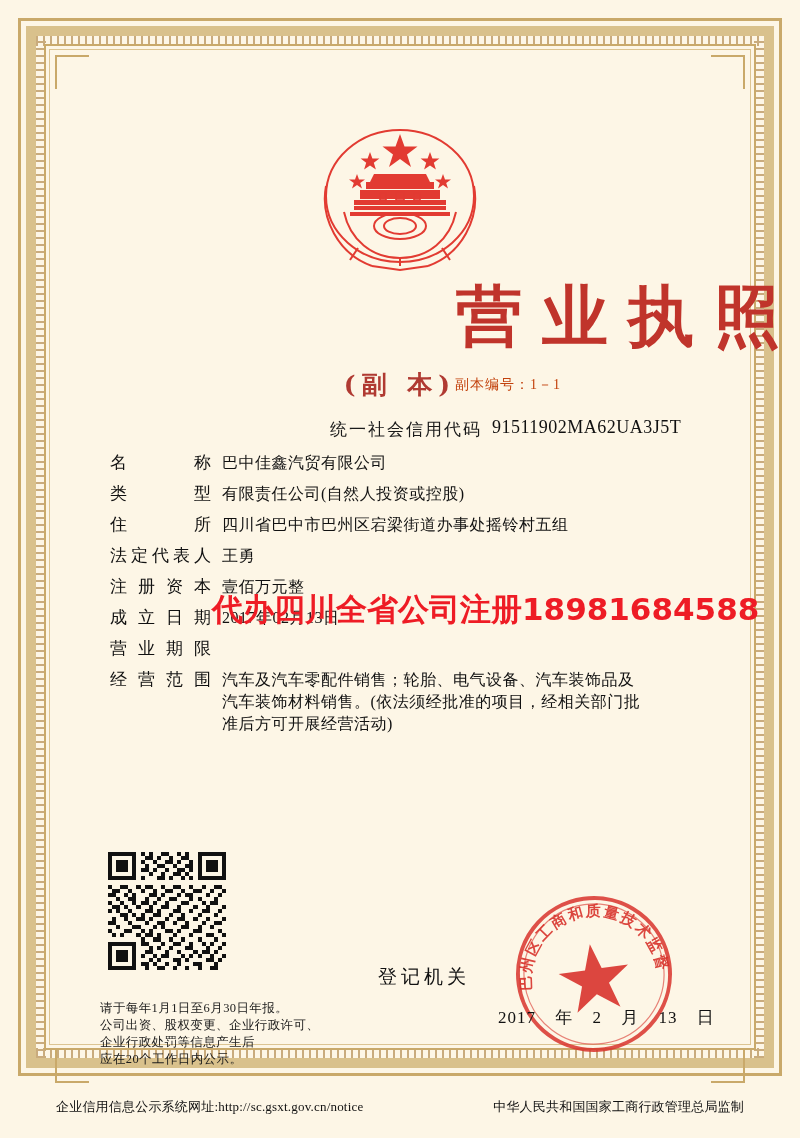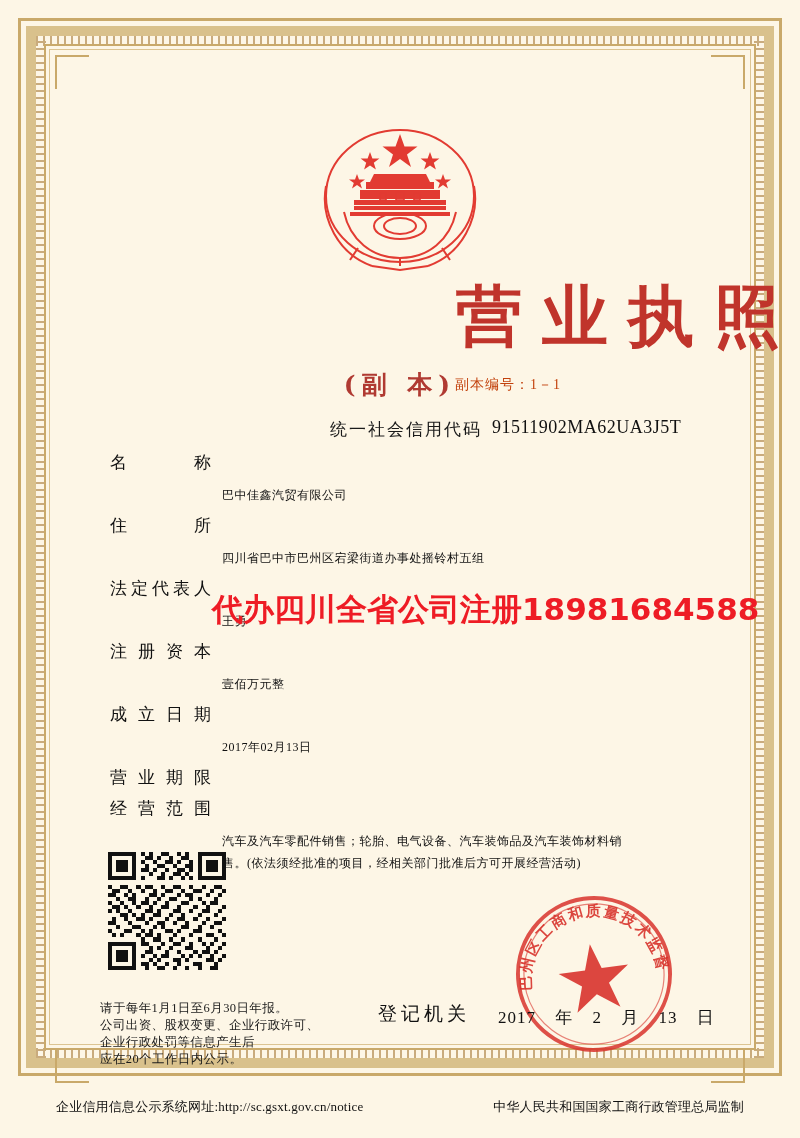--- a/index.html
+++ b/index.html
@@ -157,25 +157,24 @@
     font-size: 17px;
     color: #111;
     letter-spacing: 1px;
     text-align: justify;
     text-align-last: justify;
     padding-right: 10px;
     box-sizing: border-box;
     line-height: 22px;
   }
   .f-value {
-    font-size: 12px;
+    font-size: 16px;
     color: #111;
     line-height: 22px;
     letter-spacing: .5px;
-    margin-top: 32px;
   }
   .f-value.wide { width: 420px; }
 
   
   .ad-text {
     position: absolute;
     left: 212px;
     top: 589px;
     font-size: 31px;
     font-weight: bold;
@@ -191,21 +190,21 @@
     left: 108px;
     top: 852px;
     width: 118px;
     height: 118px;
   }
 
   
   .authority {
     position: absolute;
     left: 378px;
-    top: 1001px;
+    top: 964px;
     font-size: 19px;
     letter-spacing: 4px;
     color: #111;
   }
   .seal {
     position: absolute;
     left: 508px;
     top: 888px;
     width: 172px;
     height: 172px;
@@ -309,20 +308,24 @@
   <div class="subtitle">(副 本)</div>
   <div class="copy-no">副本编号：1－1</div>
 
   <div class="credit-row">统一社会信用代码</div>
   <div class="credit-code">91511902MA62UA3J5T</div>
 
   <div class="fields">
     <div class="field">
       <div class="f-label">名称</div>
       <div class="f-value">巴中佳鑫汽贸有限公司</div>
+    </div>
+    <div class="field">
+      <div class="f-label">类型</div>
+      <div class="f-value">有限责任公司(自然人投资或控股)</div>
     </div>
     <div class="field">
       <div class="f-label">住所</div>
       <div class="f-value">四川省巴中市巴州区宕梁街道办事处摇铃村五组</div>
     </div>
     <div class="field">
       <div class="f-label">法定代表人</div>
       <div class="f-value">王勇</div>
     </div>
     <div class="field">

